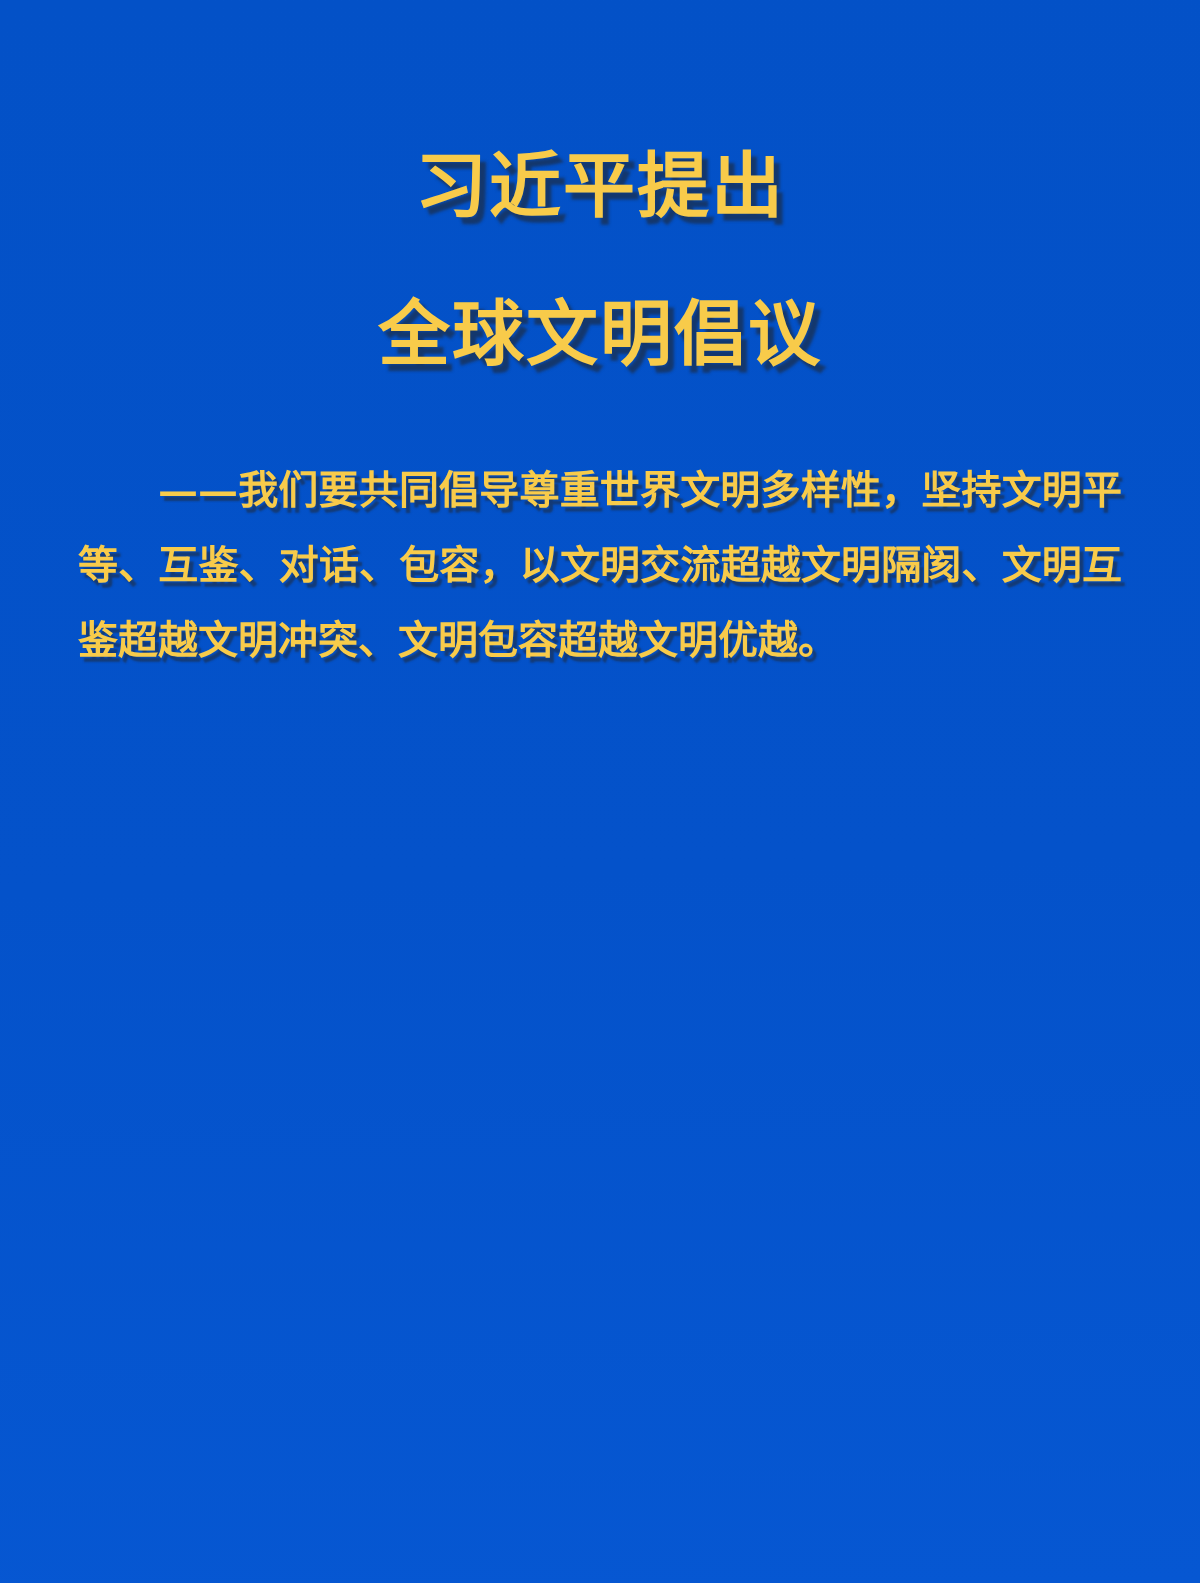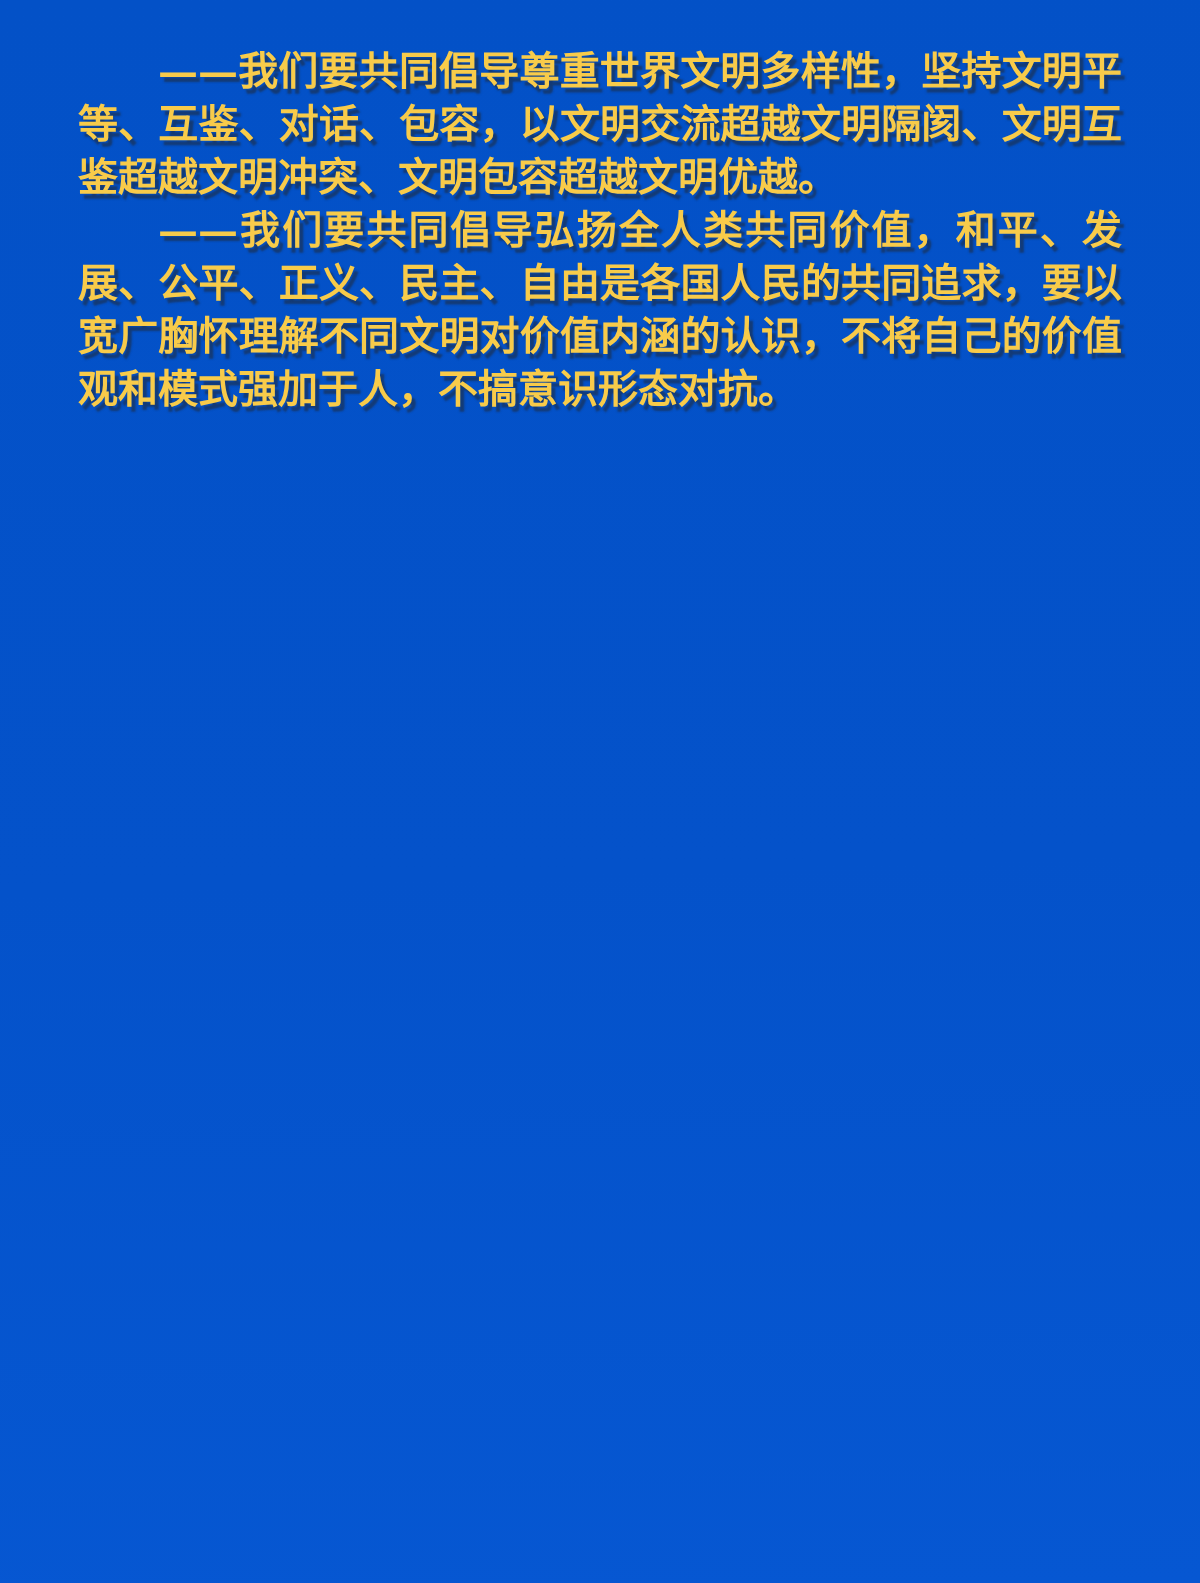--- a/index.html
+++ b/index.html
@@ -31,32 +31,35 @@
   .title-line {
     display: block;
     line-height: 148px;
   }
   .body-text {
     width: 1044px;
     margin: 44px auto 0 auto;
     color: #f8cb4a;
     font-size: 40px;
     font-weight: 700;
-    line-height: 53px;
+    line-height: 75px;
     text-align: justify;
     text-shadow: 4px 5px 2px rgba(35, 35, 35, 0.5);
   }
   .body-text p {
     margin: 0;
     padding: 0;
     text-indent: 2em;
   }
 </style>
 </head>
 <body>
 
 <div class="poster">
+  <h1 class="title">
+    <span class="title-line">习近平提出</span>
+    <span class="title-line">全球文明倡议</span>
+  </h1>
 
   <div class="body-text">
     <p>——我们要共同倡导尊重世界文明多样性，坚持文明平等、互鉴、对话、包容，以文明交流超越文明隔阂、文明互鉴超越文明冲突、文明包容超越文明优越。</p>
-    <p>——我们要共同倡导弘扬全人类共同价值，和平、发展、公平、正义、民主、自由是各国人民的共同追求，要以宽广胸怀理解不同文明对价值内涵的认识，不将自己的价值观和模式强加于人，不搞意识形态对抗。</p>
   </div>
 </div>
 
 </body></html>

